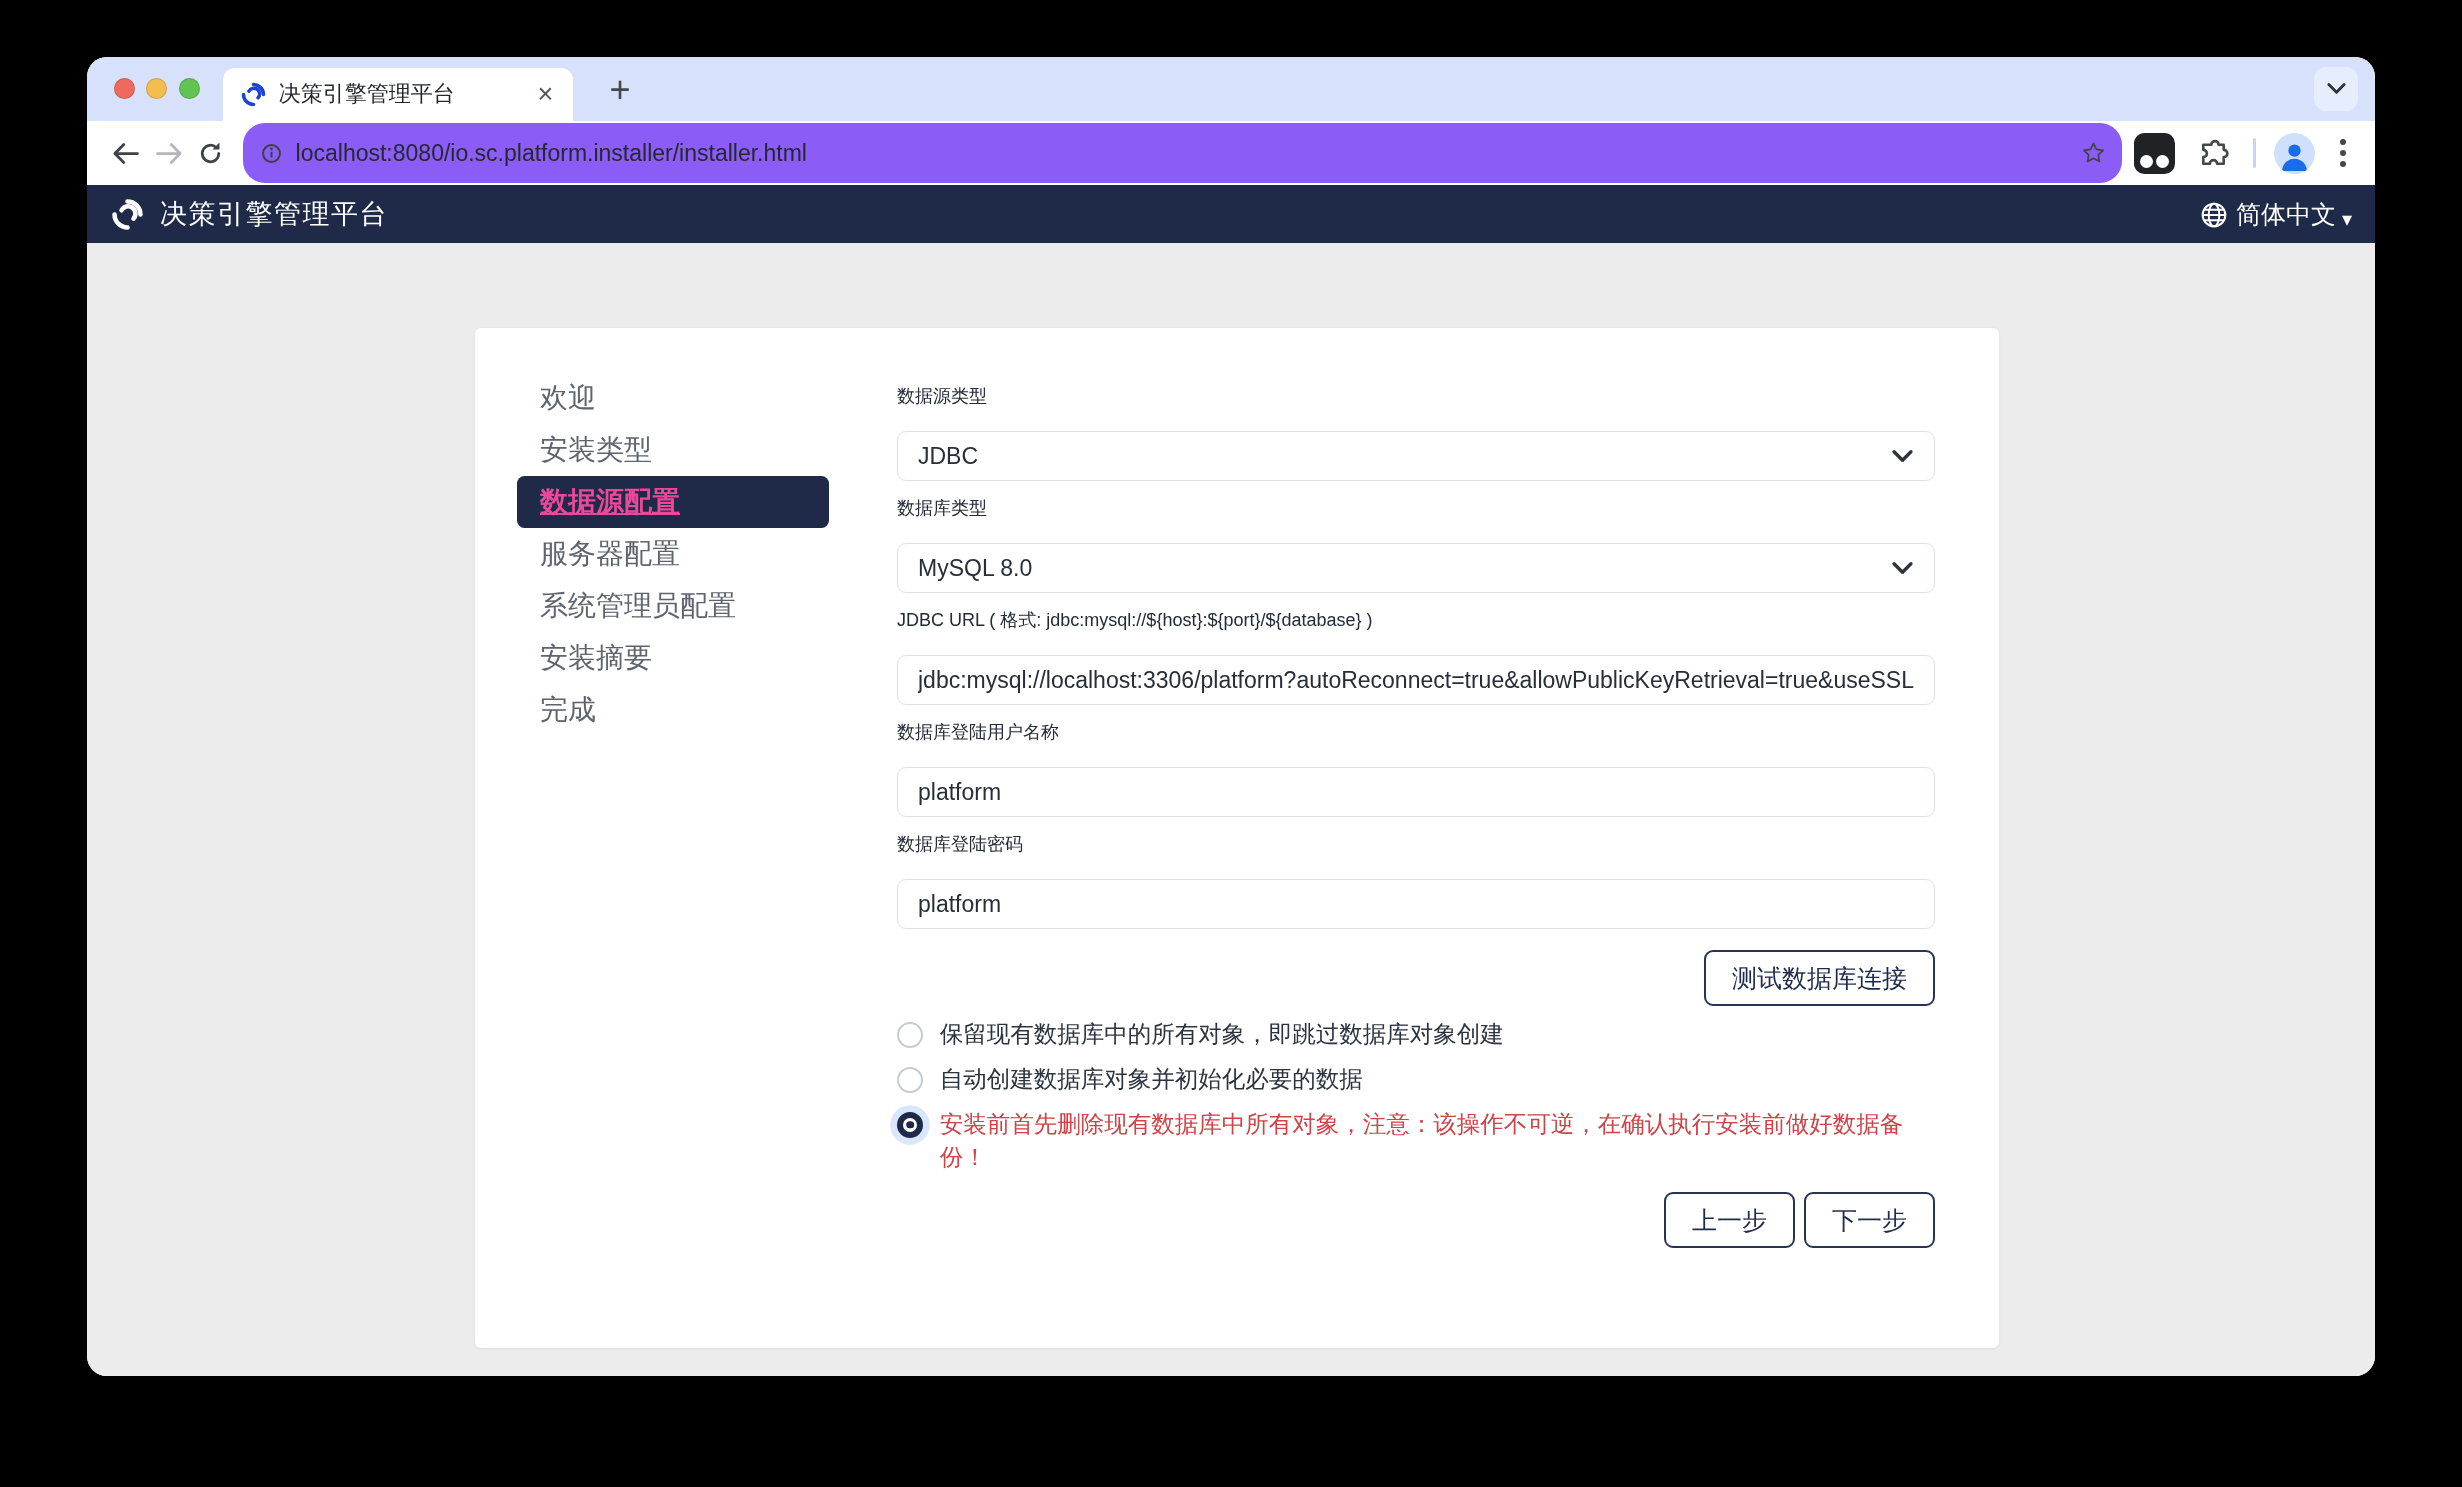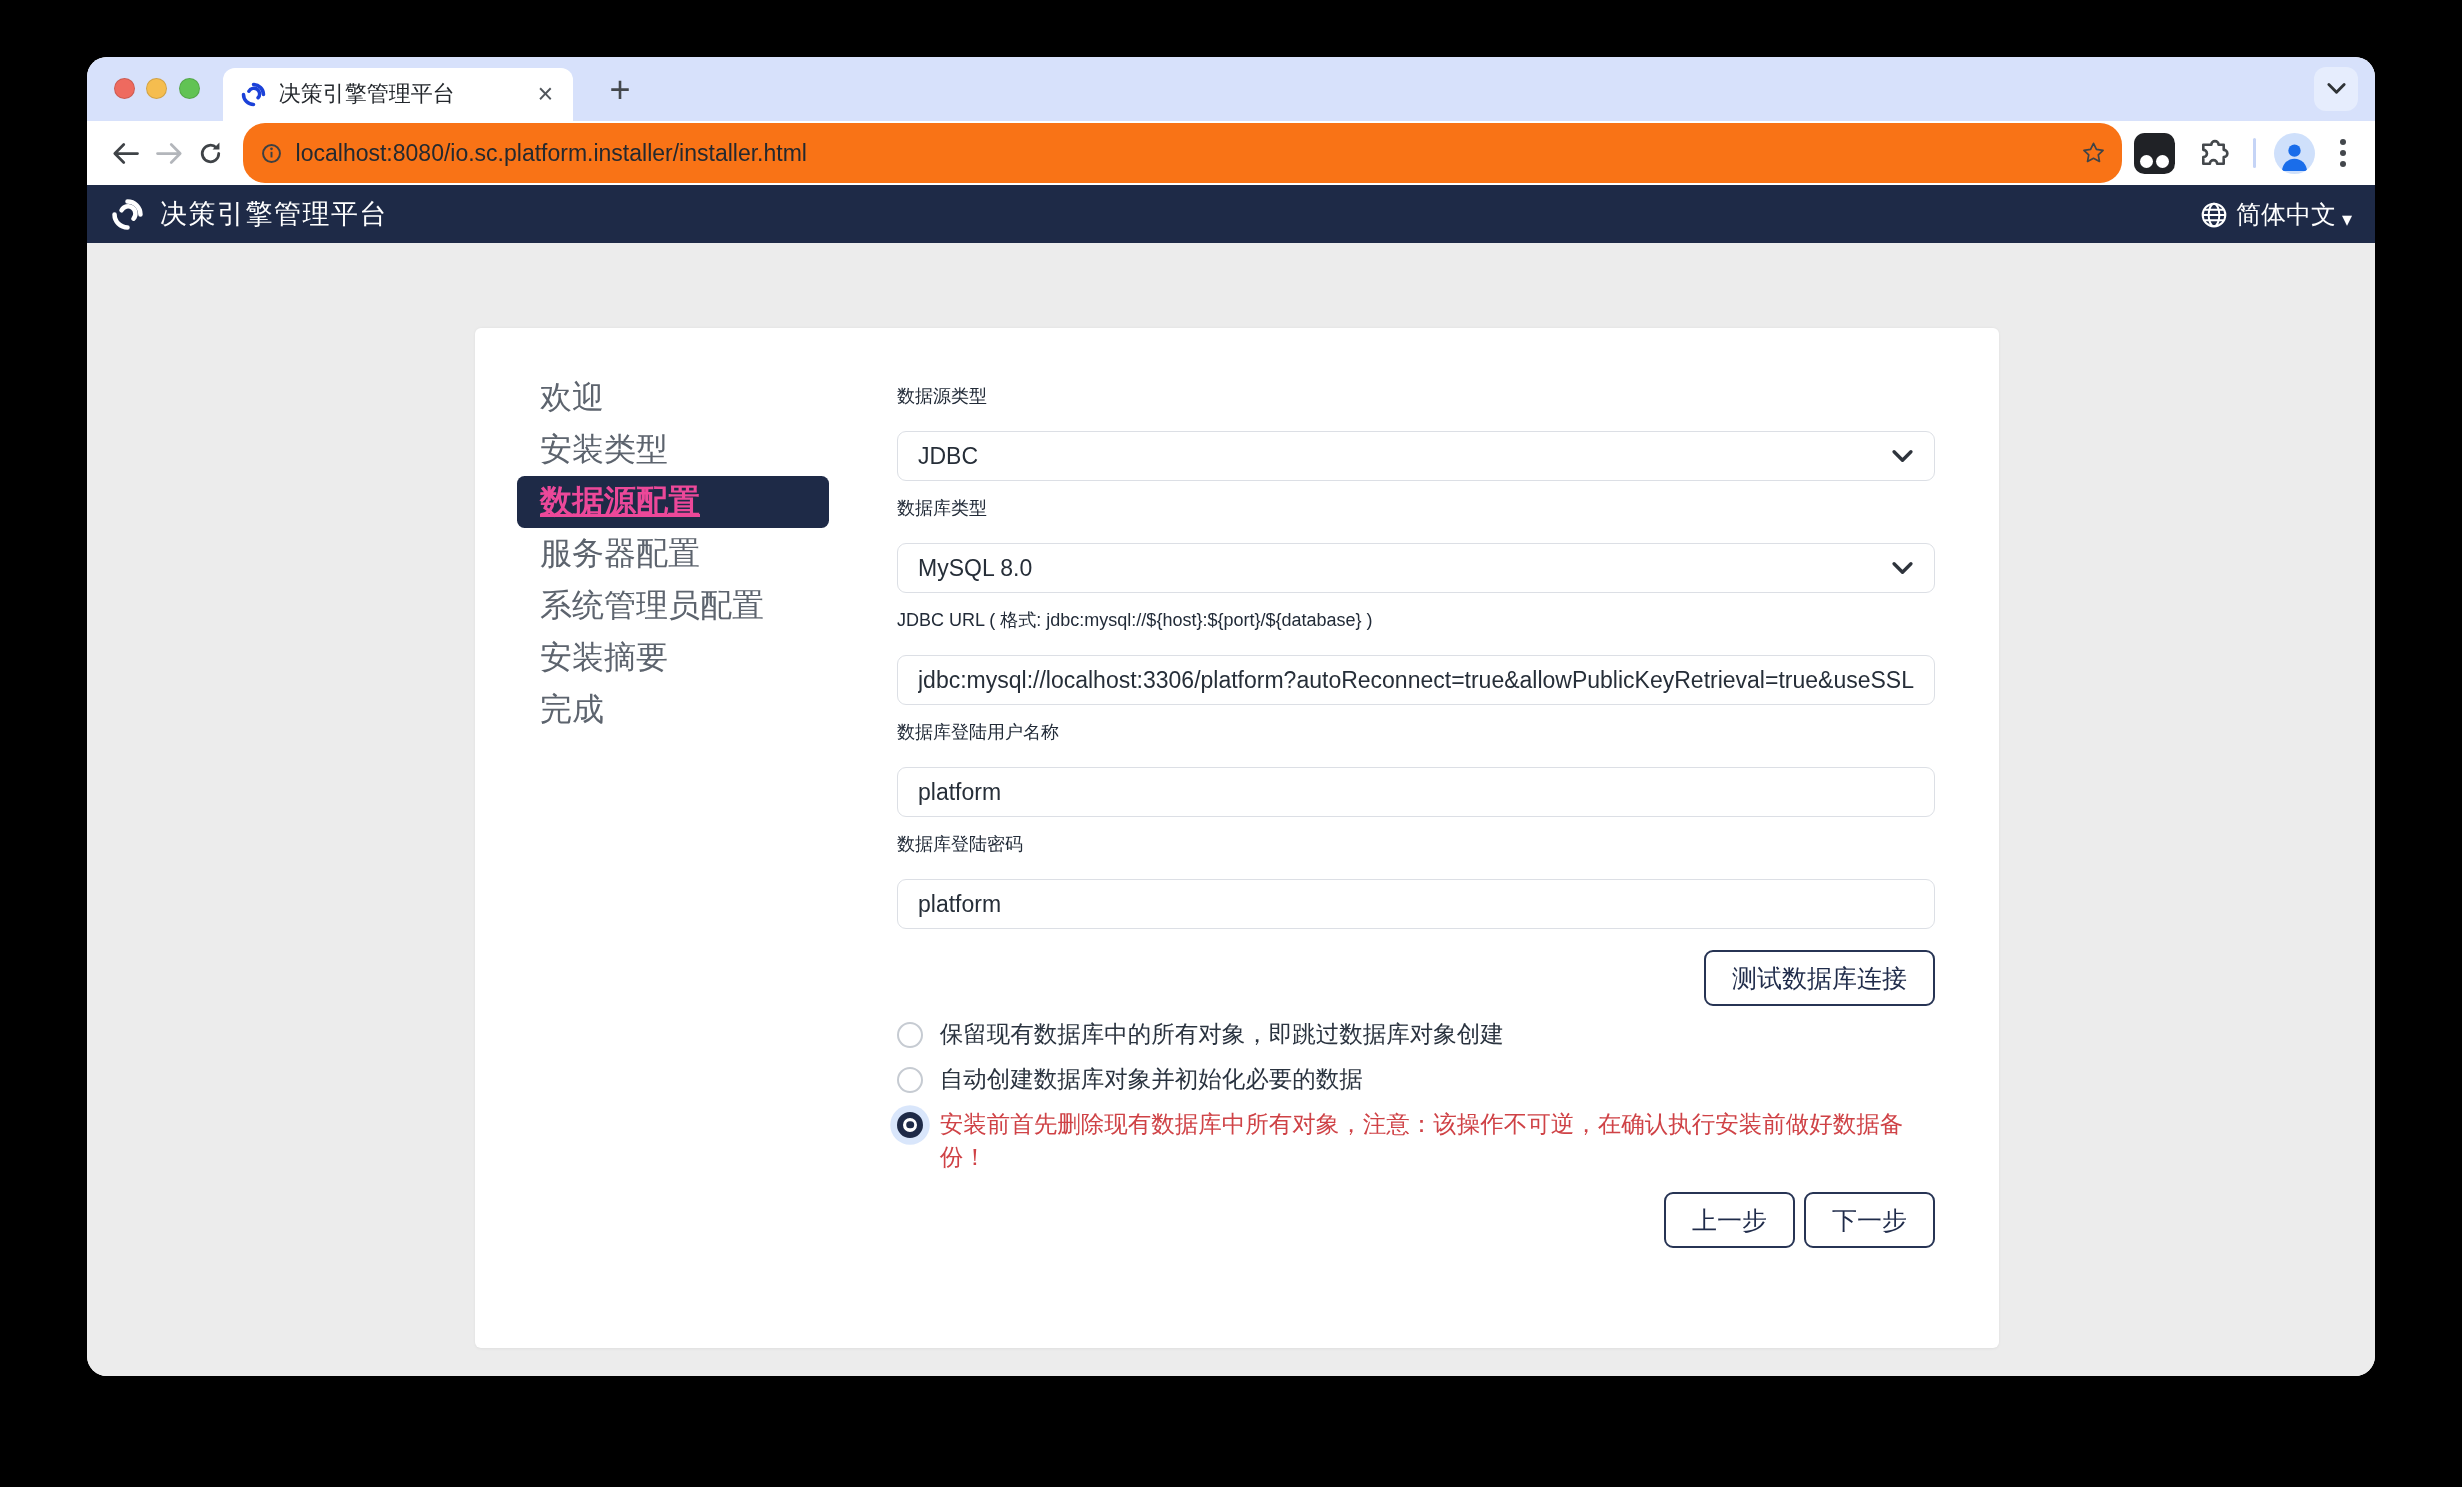--- a/index.html
+++ b/index.html
@@ -31,21 +31,21 @@
     display:flex;align-items:center;justify-content:center;font-size:36px;font-weight:300;color:#43474c;
   }
   .tabsearch{
     position:absolute;right:16.7px;top:10px;width:44px;height:44px;border-radius:12px;background:#e6edfd;
     display:flex;align-items:center;justify-content:center;
   }
   
   .toolbar{height:64px;flex-shrink:0;background:#fff;display:flex;align-items:center;padding:0 18px;}
   .tool-icon{width:42px;height:42px;display:flex;align-items:center;justify-content:center;flex-shrink:0;}
   .addressbar{
-    flex:1;min-width:0;height:44px;background:#f97316;border-radius:22px;
+    flex:1;min-width:0;height:44px;background:#8b5cf6;border-radius:22px;
     display:flex;align-items:center;padding:8px 15px;margin:0 12px;gap:10.6px;
   }
   .url{flex:1;min-width:0;font-size:23px;color:#24292f;white-space:nowrap;overflow:hidden;}
   .right-icons{display:flex;align-items:center;gap:18px;padding-right:3px;}
   .blackbox{width:41px;height:41px;background:#202226;border-radius:10.6px;position:relative;flex-shrink:0;}
   .blackbox span{position:absolute;bottom:6px;width:13px;height:13px;border-radius:50%;background:#fff;}
   .blackbox span.l{left:6px;}
   .blackbox span.r{right:6px;}
   .divider{width:3px;height:30px;background:#c5d4f6;border-radius:1.5px;}
   .avatar{width:41px;height:41px;border-radius:50%;background:#cfe0fb;display:flex;align-items:flex-end;justify-content:center;overflow:hidden;}
@@ -59,21 +59,21 @@
   .caret{font-size:20px;}
   
   .content{flex:1;background:#ececec;position:relative;}
   .card{
     position:absolute;left:388px;top:85px;width:1524px;height:1020px;background:#fff;border-radius:6px;
     box-shadow:0 0.8px 3px rgba(0,0,0,.06);display:flex;box-sizing:border-box;padding:44px 64px 0 42px;
   }
   .steps{width:312px;flex-shrink:0;}
   .step{
     height:52px;display:flex;align-items:center;padding:0 23px;box-sizing:border-box;
-    font-size:32px;color:#5d646e;border-radius:7.6px;cursor:pointer;white-space:nowrap;
+    font-size:28px;color:#5d646e;border-radius:7.6px;cursor:pointer;white-space:nowrap;
   }
   .step.active{background:#1e2a47;color:#ec4899;font-weight:700;text-decoration:underline;}
   .form{flex:1;margin-left:68px;padding-top:9px;min-width:0;}
   .flabel{font-size:18px;line-height:30px;color:#222b38;margin:12px 0 20px;}
   .flabel.first{margin-top:0;}
   .flabel.mt{margin-top:27px;}
   .control{
     height:50px;border:1.5px solid #dcdfe5;border-radius:9px;background:#fff;
     display:flex;align-items:center;padding:0 20px;box-sizing:border-box;
     font-size:23px;color:#262e38;width:100%;

